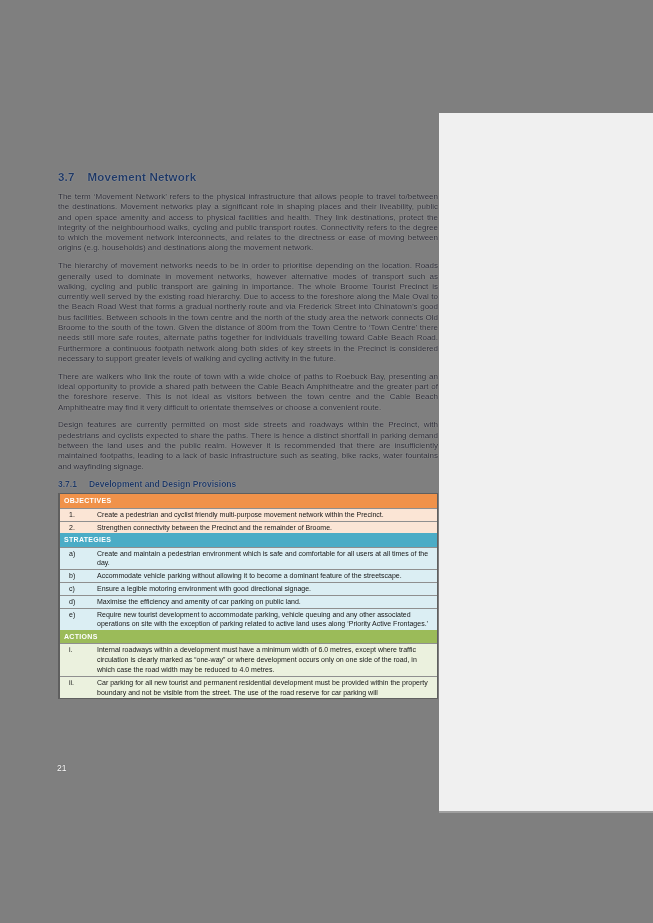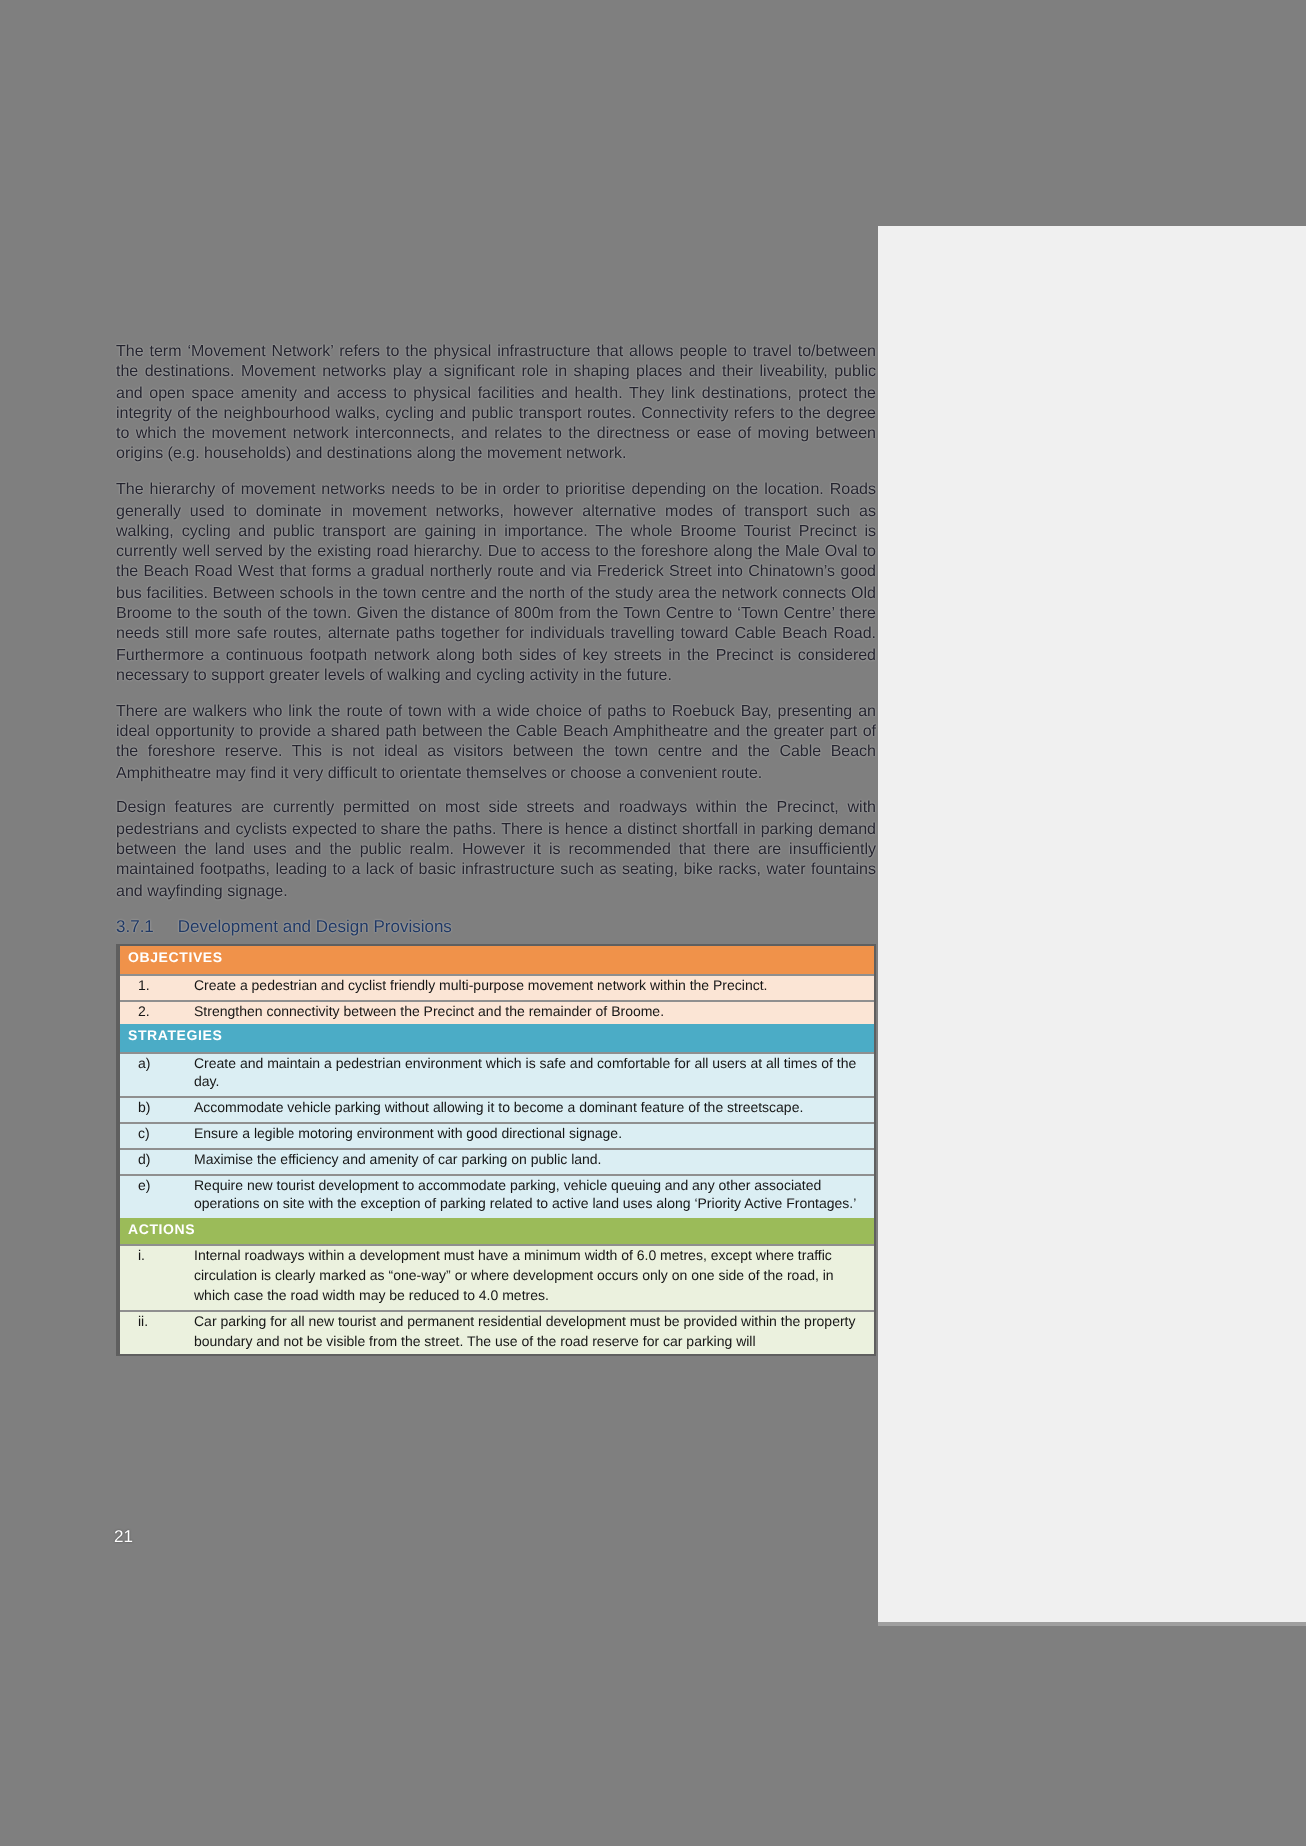--- a/index.html
+++ b/index.html
@@ -17,21 +17,21 @@
     margin:0 0 9px 0;letter-spacing:.2px;
     text-shadow:0 0 1px rgba(255,255,255,.55);
   }
   .h-section .h-num{display:inline-block;margin-right:13px;}
   .content p{
     font-size:8px;line-height:10.3px;text-align:justify;
     margin:0 0 7.5px 0;
     text-shadow:0 0 1px rgba(255,255,255,.5);
   }
   .subheading{
-    font-size:8.5px;font-weight:normal;color:#1F3864;
+    font-size:8.5px;font-weight:bold;color:#1F3864;
     margin:2px 0 4px 0;
     text-shadow:0 0 1px rgba(255,255,255,.5);
   }
   .subheading .h-num{display:inline-block;margin-right:12px;}
   .ptable{
     border:1px solid #5f5f5f;border-left-width:2px;
     font-size:7px;line-height:9.8px;color:#161616;
   }
   .thead{
     color:#ffffff;font-weight:bold;font-size:7px;
@@ -54,20 +54,23 @@
   .pagenum{
     position:absolute;left:57px;top:751px;
     font-size:8.5px;color:#ffffff;text-shadow:0 0 1px #444;margin-top:12px;
   }
 </style>
 </head>
 <body>
 
 <div class="content">
 
+  <div class="h-section">
+    <span class="h-num">3.7</span><span>Movement Network</span>
+  </div>
 
   <p>The term ‘Movement Network’ refers to the physical infrastructure that allows people to travel to/between the destinations. Movement networks play a significant role in shaping places and their liveability, public and open space amenity and access to physical facilities and health. They link destinations, protect the integrity of the neighbourhood walks, cycling and public transport routes. Connectivity refers to the degree to which the movement network interconnects, and relates to the directness or ease of moving between origins (e.g. households) and destinations along the movement network.</p>
   <p>The hierarchy of movement networks needs to be in order to prioritise depending on the location. Roads generally used to dominate in movement networks, however alternative modes of transport such as walking, cycling and public transport are gaining in importance. The whole Broome Tourist Precinct is currently well served by the existing road hierarchy. Due to access to the foreshore along the Male Oval to the Beach Road West that forms a gradual northerly route and via Frederick Street into Chinatown’s good bus facilities. Between schools in the town centre and the north of the study area the network connects Old Broome to the south of the town. Given the distance of 800m from the Town Centre to ‘Town Centre’ there needs still more safe routes, alternate paths together for individuals travelling toward Cable Beach Road. Furthermore a continuous footpath network along both sides of key streets in the Precinct is considered necessary to support greater levels of walking and cycling activity in the future.</p>
   <p>There are walkers who link the route of town with a wide choice of paths to Roebuck Bay, presenting an ideal opportunity to provide a shared path between the Cable Beach Amphitheatre and the greater part of the foreshore reserve. This is not ideal as visitors between the town centre and the Cable Beach Amphitheatre may find it very difficult to orientate themselves or choose a convenient route.</p>
   <p>Design features are currently permitted on most side streets and roadways within the Precinct, with pedestrians and cyclists expected to share the paths. There is hence a distinct shortfall in parking demand between the land uses and the public realm. However it is recommended that there are insufficiently maintained footpaths, leading to a lack of basic infrastructure such as seating, bike racks, water fountains and wayfinding signage.</p>
 
   <div class="subheading">
     <span class="h-num">3.7.1</span><span>Development and Design Provisions</span>
   </div>
 

